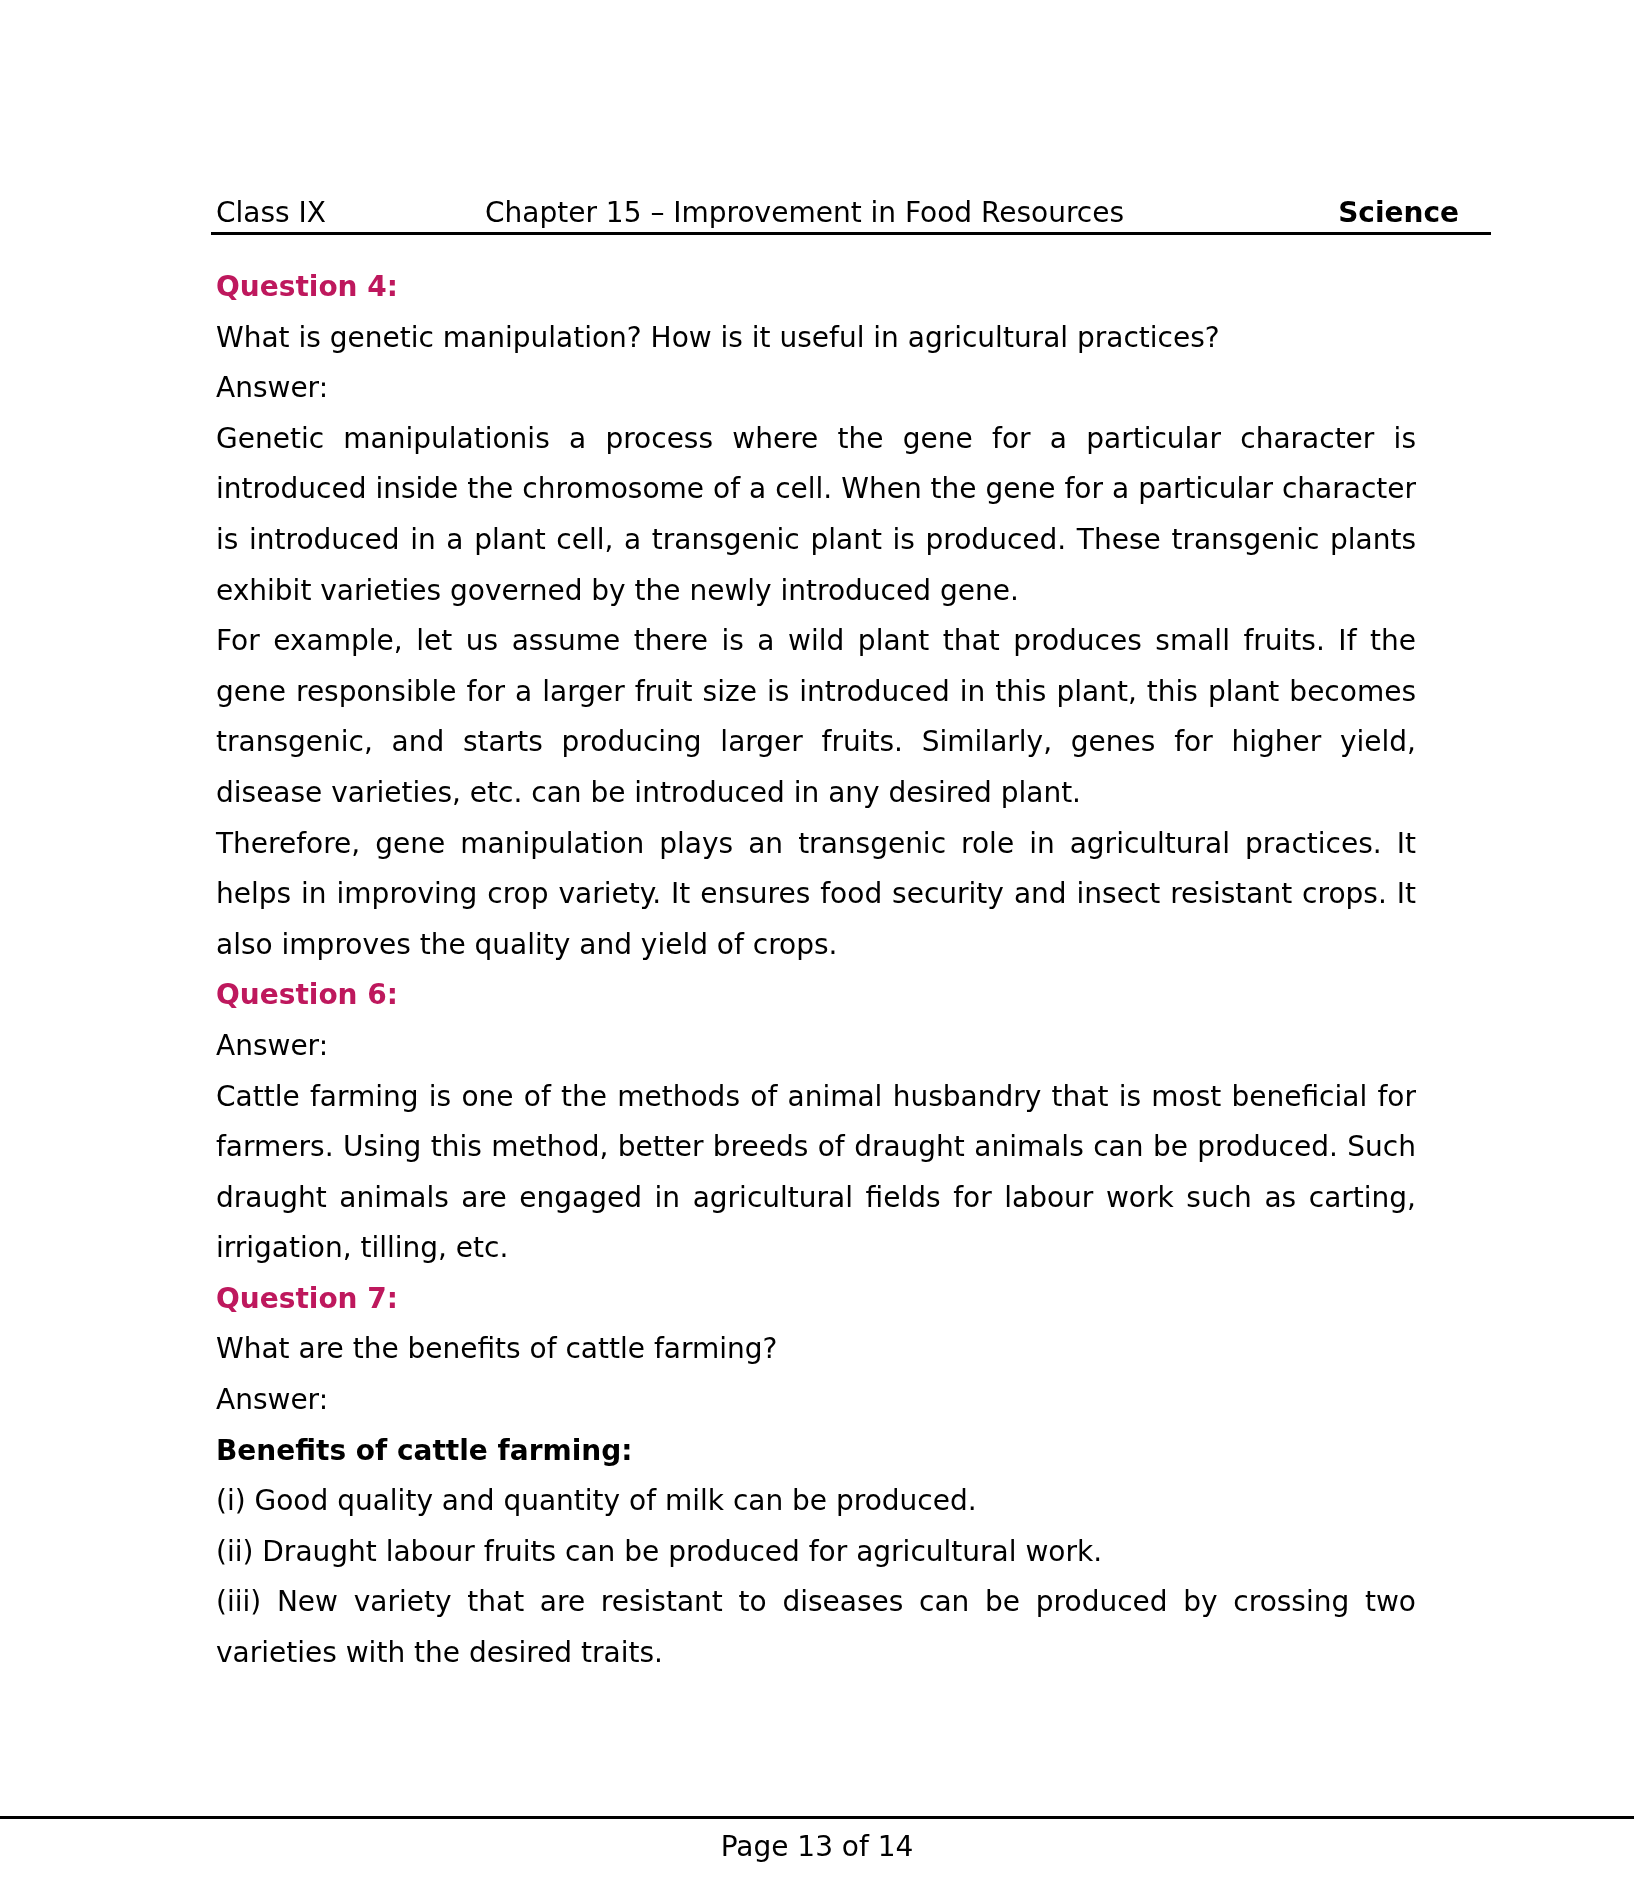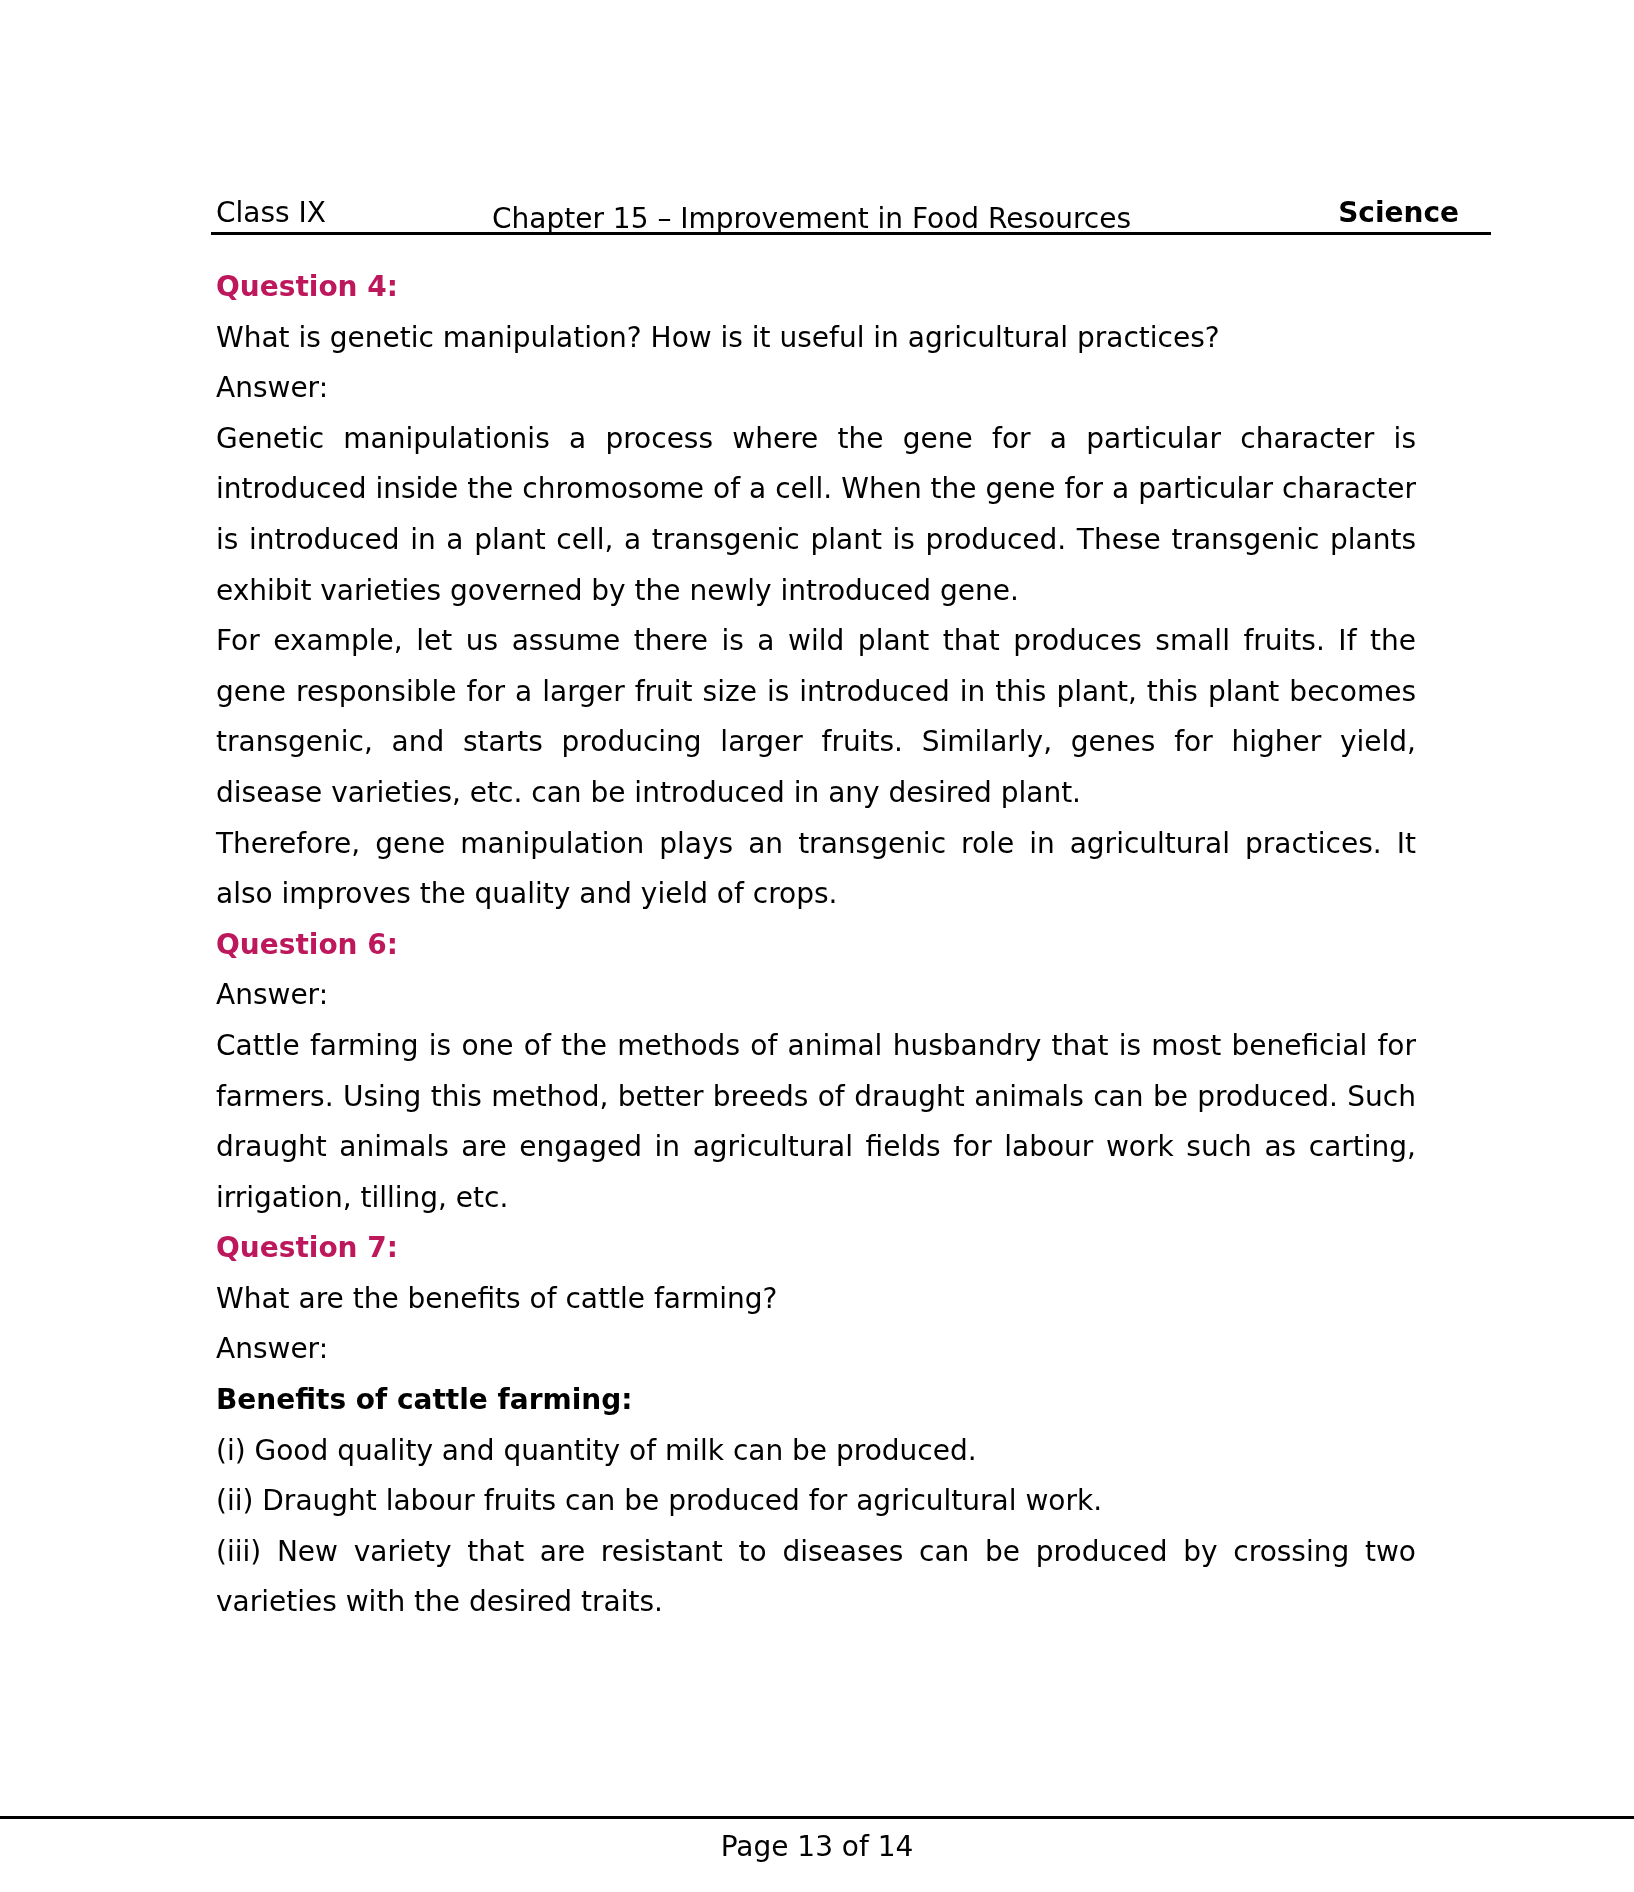--- a/index.html
+++ b/index.html
@@ -2,21 +2,21 @@
 <html><head>
 <meta charset="utf-8">
 <style>
   html, body { margin: 0; padding: 0; background: #ffffff; }
   body { width: 1634px; height: 1892px; position: relative; overflow: hidden;
          font-family: "DejaVu Sans", sans-serif; color: #000; }
   .header { position: absolute; left: 211px; top: 196px; width: 1280px; height: 36px;
             border-bottom: 3px solid #000; font-size: 28px; }
   .header span { position: absolute; top: 0; white-space: nowrap; }
   .h-left { left: 5px; }
-  .h-center { left: 281px; margin-top: 6px; }
+  .h-center { left: 274px; }
   .h-right { right: 32px; font-weight: bold; }
   .content { position: absolute; left: 216px; top: 262px; width: 1200px; }
   .line { font-size: 28px; line-height: 50.6px; height: 50.6px; white-space: nowrap; }
   .just { text-align: justify; text-align-last: justify; white-space: normal; }
   .qlabel { color: #be185d; font-weight: bold; }
   .bold { font-weight: bold; }
   .footer-rule { position: absolute; left: 0; top: 1816px; width: 1634px; height: 0;
                  border-top: 3px solid #000; }
   .footer { position: absolute; left: 0; top: 1830px; width: 1634px; text-align: center;
             font-size: 28px; font-weight: normal; }
@@ -37,20 +37,21 @@
       <div class="line ">Answer:</div>
       <div class="line just">Genetic manipulationis a process where the gene for a particular character is</div>
       <div class="line just">introduced inside the chromosome of a cell. When the gene for a particular character</div>
       <div class="line just">is introduced in a plant cell, a transgenic plant is produced. These transgenic plants</div>
       <div class="line ">exhibit varieties governed by the newly introduced gene.</div>
       <div class="line just">For example, let us assume there is a wild plant that produces small fruits. If the</div>
       <div class="line just">gene responsible for a larger fruit size is introduced in this plant, this plant becomes</div>
       <div class="line just">transgenic, and starts producing larger fruits. Similarly, genes for higher yield,</div>
       <div class="line ">disease varieties, etc. can be introduced in any desired plant.</div>
       <div class="line just">Therefore, gene manipulation plays an transgenic role in agricultural practices. It</div>
+      <div class="line just">helps in improving crop variety. It ensures food security and insect resistant crops. It</div>
       <div class="line ">also improves the quality and yield of crops.</div>
     </div>
     <div>
       <div class="line qlabel">Question 6:</div>
       <div class="line ">Answer:</div>
       <div class="line just">Cattle farming is one of the methods of animal husbandry that is most beneficial for</div>
       <div class="line just">farmers. Using this method, better breeds of draught animals can be produced. Such</div>
       <div class="line just">draught animals are engaged in agricultural fields for labour work such as carting,</div>
       <div class="line ">irrigation, tilling, etc.</div>
     </div>

